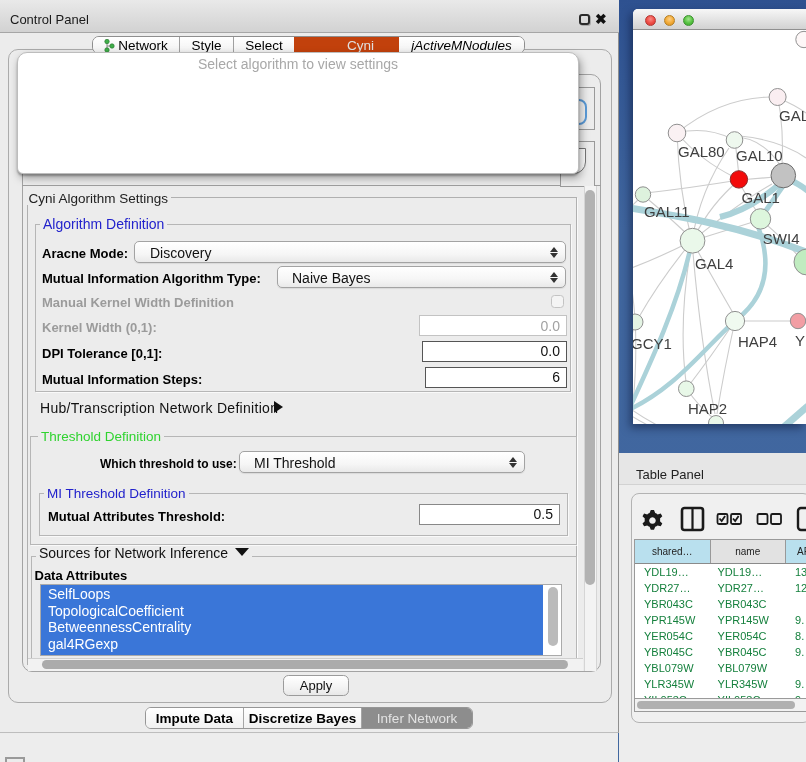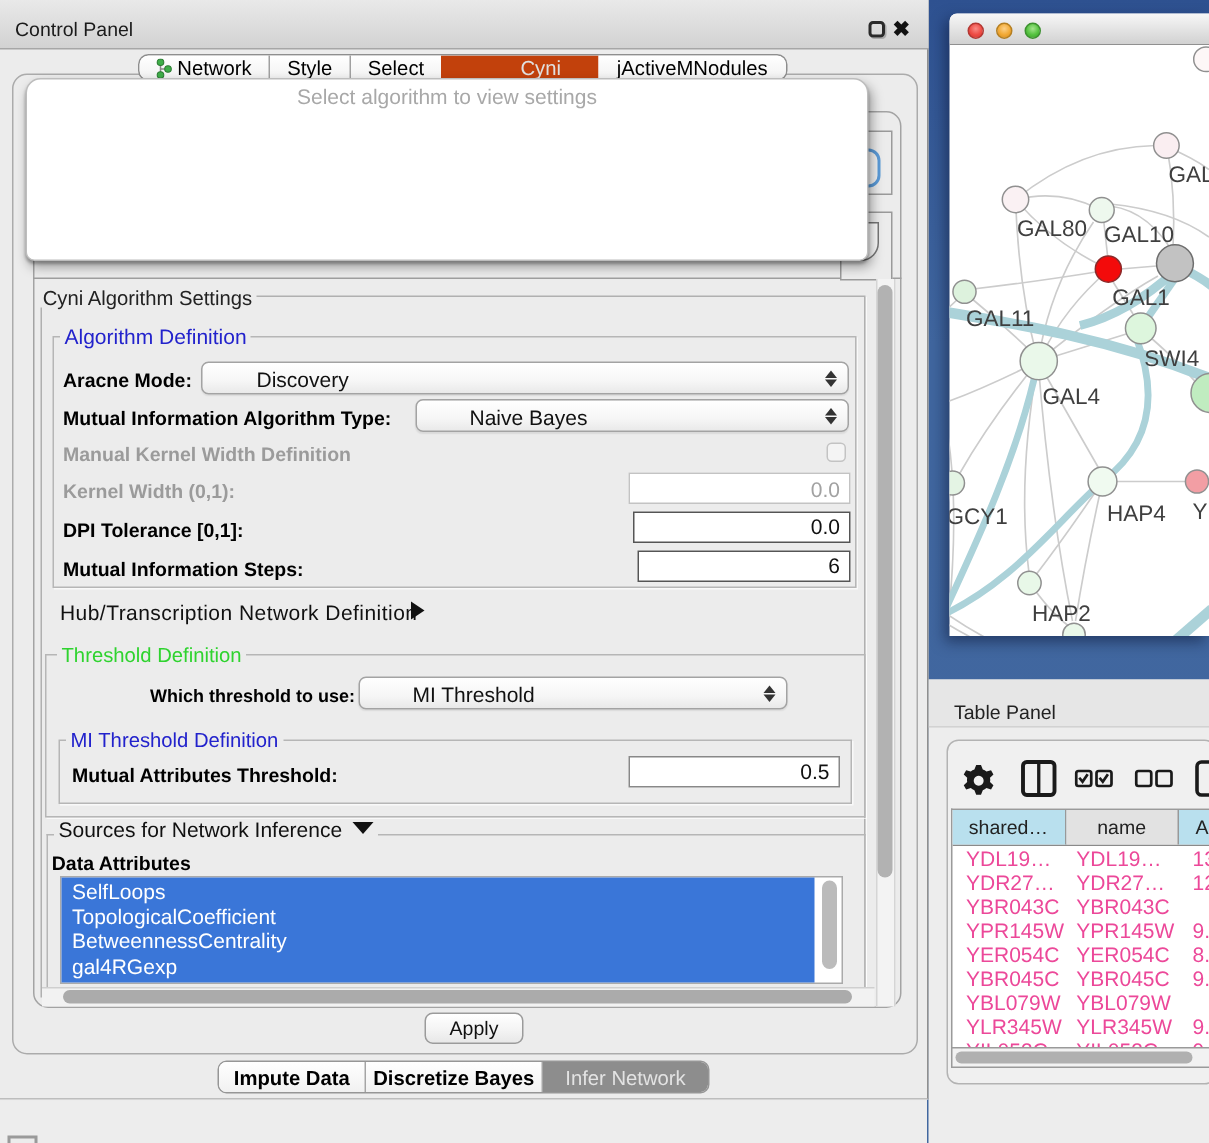--- a/index.html
+++ b/index.html
@@ -2,21 +2,21 @@
 <html><head>
 <meta charset="utf-8">
 <style>
 * { margin:0; padding:0; box-sizing:border-box; }
 html,body { width:806px; height:762px; overflow:hidden; }
 body { font-family:"Liberation Sans", sans-serif; background:#ececec; position:relative; }
 .abs { position:absolute; }
 .b { font-weight:bold; }
 .etch { border:1px solid #b6b6b6; box-shadow:inset 0 0 0 0 #fff, 1px 1px 0 rgba(255,255,255,0.7); }
 .gtitle { position:absolute; background:#ececec; padding:0 3px; font-size:13.5px; line-height:13px; }
-.combo { position:absolute; border:1px solid #a3a3a3; border-radius:5px; background:linear-gradient(#ffffff,#f6f6f6 60%,#e9e9e9); box-shadow:0 1px 1px rgba(0,0,0,0.08); font-size:14px; color:#111;padding-left:21px; }
+.combo { position:absolute; border:1px solid #a3a3a3; border-radius:5px; background:linear-gradient(#ffffff,#f6f6f6 60%,#e9e9e9); box-shadow:0 1px 1px rgba(0,0,0,0.08); font-size:14px; color:#111; }
 .combo .ar { position:absolute; right:7px; top:0; height:100%; display:flex; flex-direction:column; justify-content:center; gap:1px; }
 .combo .ar span { width:0; height:0; border-left:4px solid transparent; border-right:4px solid transparent; }
 .combo .ar .up { border-bottom:5px solid #333; }
 .combo .ar .dn { border-top:5px solid #333; }
 .fld { position:absolute; background:#fff; font-size:14px; color:#111; text-align:right; padding-right:6px; }
 </style>
 </head>
 <body>
 
 <div class="abs" style="left:618px; top:0; width:188px; height:762px; background:linear-gradient(#2e5190, #40669f 30%, #41679f);"></div>
@@ -124,26 +124,26 @@
     <rect x="131" y="9" width="10" height="10" rx="1.5" stroke-width="1.8"></rect>
     <rect x="158" y="3" width="16" height="22" rx="3" stroke-width="2.4"></rect>
   </g>
   <g stroke="#1a1a1a" stroke-width="1.8" fill="none">
     <path d="M79.5,13.5 l2.2,2.6 3.4-5"></path>
     <path d="M93,13.5 l2.2,2.6 3.4-5"></path>
   </g>
 </svg>
 
 <div class="abs" style="left:634px; top:539px; width:172px; height:172px; border:1px solid #9a9a9a; border-right:none; background:#fff; overflow:hidden;">
-  <div style="display:flex; height:24px; font-size:13px; color:#222; text-align:center; line-height:24px; border-bottom:1px solid #8a8a8a;">
+  <div style="display:flex; height:24px; font-size:10px; color:#222; text-align:center; line-height:24px; border-bottom:1px solid #8a8a8a;">
     <div style="width:77px; background:#b9e0ee; border-right:1px solid #999;">shared…</div>
     <div style="width:77px; background:#e2e2e2; border-right:1px solid #999;">name</div>
     <div style="width:20px; background:#b9e0ee; text-align:left; padding-left:11px;">AR</div>
   </div>
-  <div id="rows" style="font-size:14px; color:#ec4899;">
+  <div id="rows" style="font-size:11px; color:#15803d;">
       <div style="display:flex;height:16px;line-height:16px;">
         <div style="width:78px;padding-left:9px;">YDL19…</div>
         <div style="width:77px;padding-left:5px;">YDL19…</div>
         <div style="width:17px;padding-left:6px;">13</div>
       </div>
       <div style="display:flex;height:16px;line-height:16px;">
         <div style="width:78px;padding-left:9px;">YDR27…</div>
         <div style="width:77px;padding-left:5px;">YDR27…</div>
         <div style="width:17px;padding-left:6px;">12</div>
       </div>
@@ -289,18 +289,18 @@
   <div style="width:87px; text-align:center; line-height:17px; border-right:1px solid #a0a0a0; background:linear-gradient(#ffffff,#f1f1f1);"><svg width="11" height="13" viewBox="0 0 11 13" style="vertical-align:-2px; margin-right:3px;">
         <line x1="3" y1="3" x2="3" y2="11" stroke="#888" stroke-width="1"></line>
         <line x1="3" y1="7" x2="8" y2="7" stroke="#888" stroke-width="1"></line>
         <circle cx="3" cy="2.5" r="2.2" fill="#3fae49" stroke="#2c7c33" stroke-width="0.7"></circle>
         <circle cx="8" cy="7" r="2.2" fill="#3fae49" stroke="#2c7c33" stroke-width="0.7"></circle>
         <circle cx="3" cy="11" r="2.2" fill="#3fae49" stroke="#2c7c33" stroke-width="0.7"></circle>
       </svg>Network</div>
   <div style="width:54px; text-align:center; line-height:17px; border-right:1px solid #a0a0a0; background:linear-gradient(#ffffff,#f1f1f1);">Style</div>
   <div style="width:60px; text-align:center; line-height:17px; background:linear-gradient(#ffffff,#f1f1f1);">Select</div>
   <div style="width:105px; text-align:center; line-height:17px; background:#c2410c; color:#e0e0e0;padding-left:28px;">Cyni Toolbox</div>
-  <div style="width:125px; text-align:center; line-height:17px; background:linear-gradient(#ffffff,#f1f1f1);">jActiveMNodules</div>
+  <div style="width:125px; text-align:center; line-height:17px; background:linear-gradient(#ffffff,#f1f1f1);font-style:italic;">jActiveMNodules</div>
 </div>
 
 <div class="abs" id="popup" style="left:17px; top:52px; width:562px; height:122px; background:#ffffff; border:1px solid #bdbdbd; border-radius:10px 10px 6px 6px; box-shadow:2px 4px 8px rgba(0,0,0,0.35), 0 2px 2px rgba(0,0,0,0.25); z-index:50;">
   <div style="text-align:center; margin-top:3px; font-size:14px; color:#a8a8a8;">Select algorithm to view settings</div>
 </div>
 
 </body></html>

